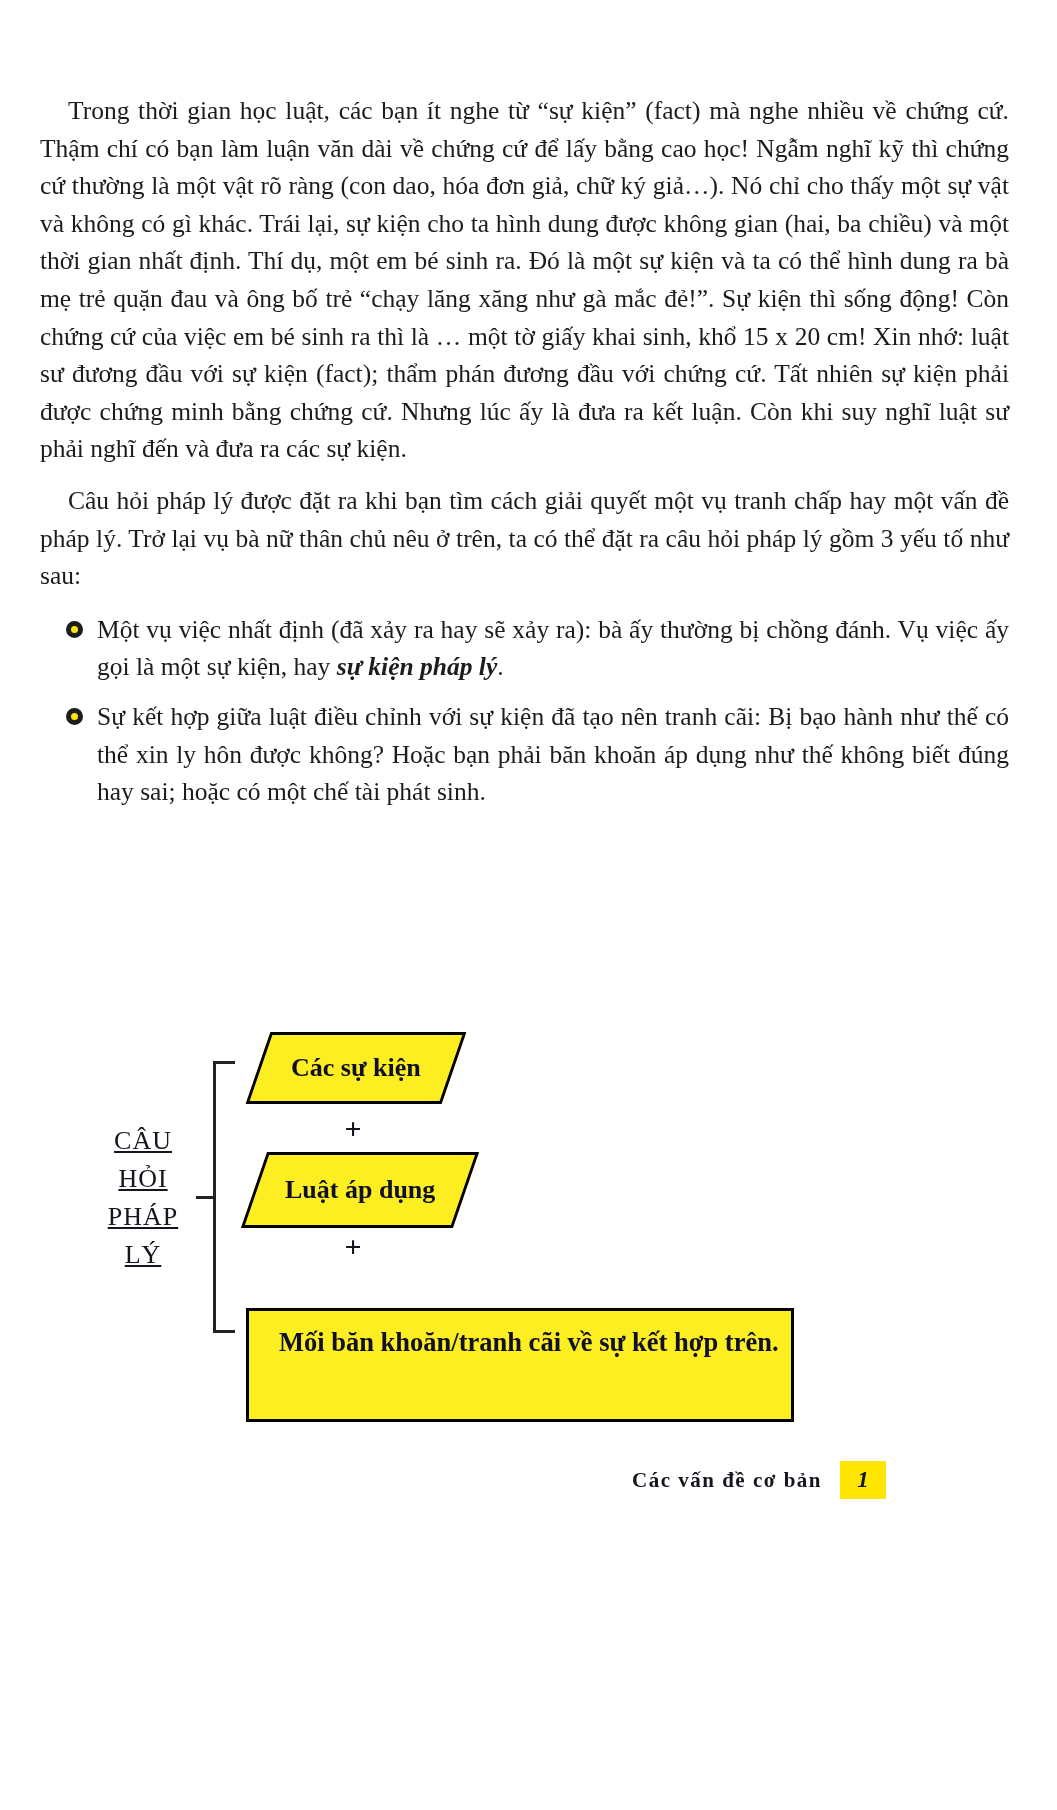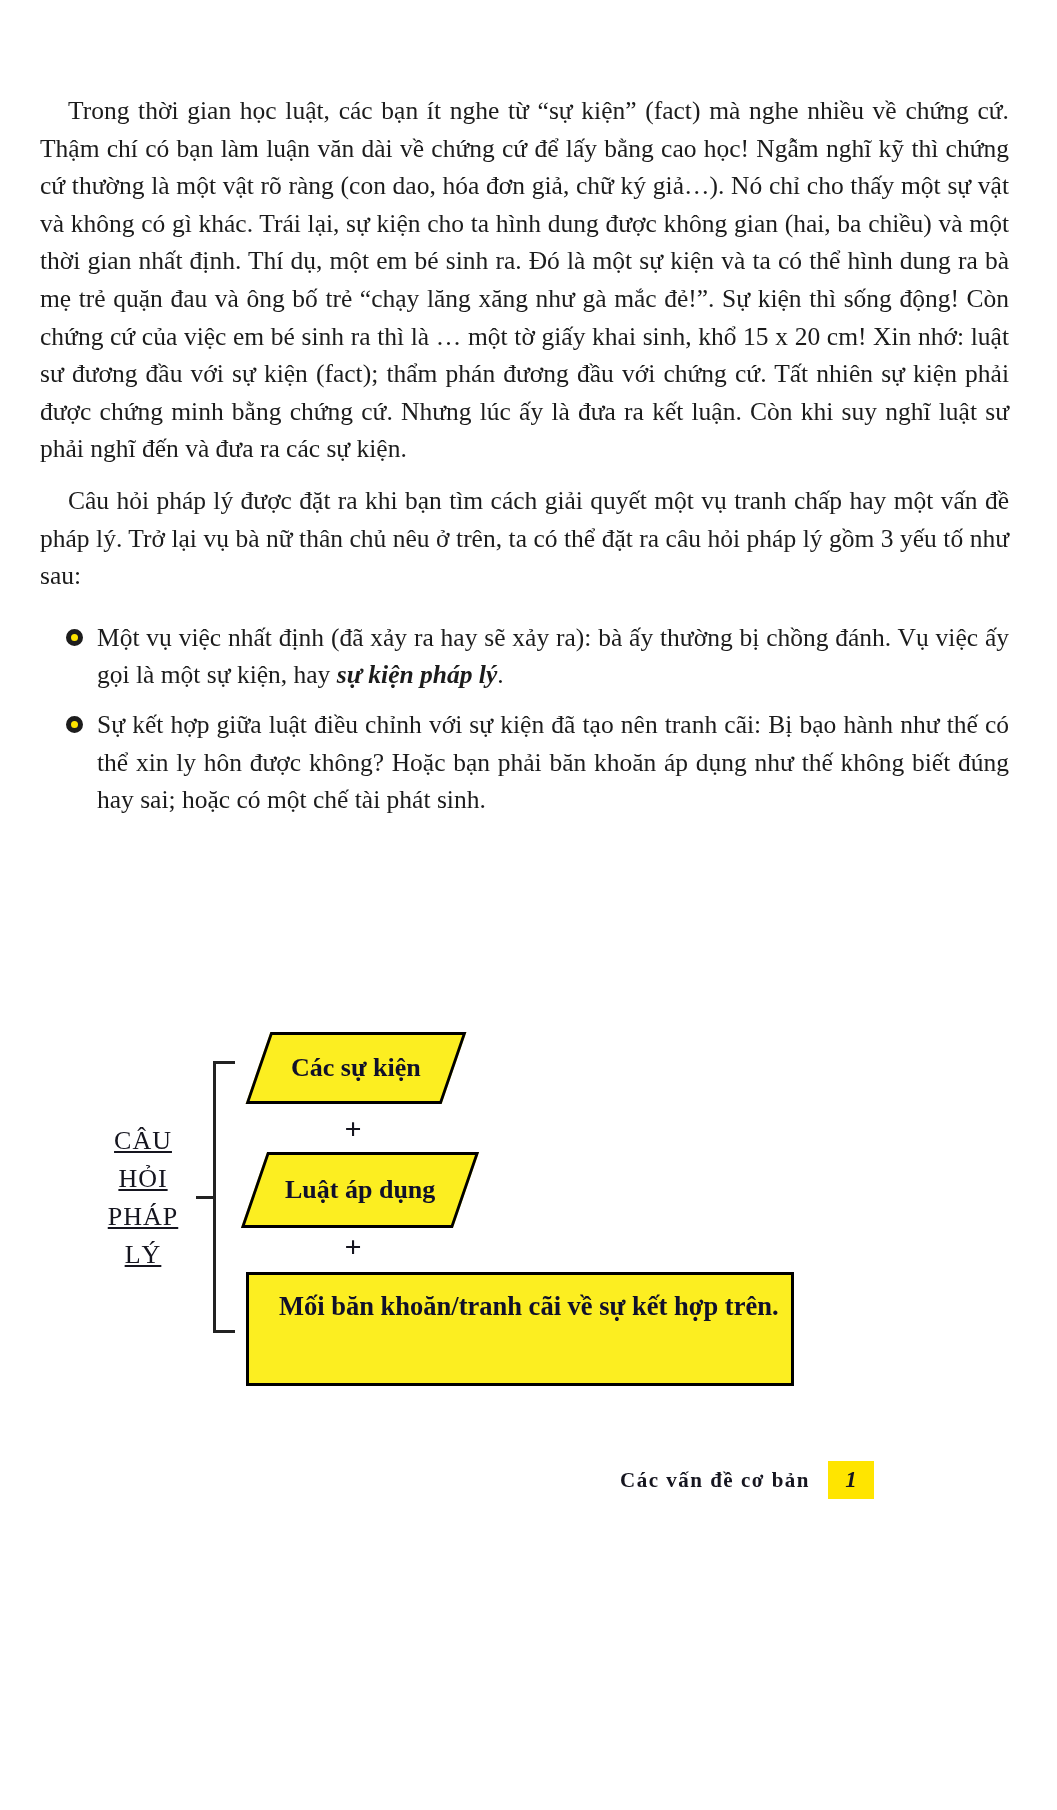--- a/index.html
+++ b/index.html
@@ -21,21 +21,21 @@
     right: 48px;
   }
   .para {
     font-size: 25.5px;
     line-height: 37.6px;
     text-align: justify;
     text-indent: 28px;
     font-weight: 500;
   }
   .para + .para { margin-top: 14px; }
-  .bullets { margin-top: 24px; }
+  .bullets { margin-top: 16px; }
   .bullet-item {
     display: flex;
     align-items: flex-start;
     margin-top: 12px;
   }
   .bullet-marker {
     flex: 0 0 auto;
     width: 17px;
     height: 17px;
     border-radius: 50%;
@@ -109,39 +109,39 @@
     text-align: center;
     font-size: 30px;
     font-weight: bold;
     color: #15151f;
   }
   .dg-plus1 { top: 1112px; }
   .dg-plus2 { top: 1230px; }
   .dg-result {
     position: absolute;
     left: 246px;
-    top: 1272px;
+    top: 1308px;
     width: 548px;
     height: 114px;
     background: var(--shape-fill, #fcee21);
     border: 3px solid var(--shape-border, #000);
     padding: 11px 10px 12px 30px;
   }
   .dg-result .rline {
     font-weight: bold;
     font-size: 26.5px;
     line-height: 41px;
     color: #10102a;
   }
 
   
   .footer {
     position: absolute;
     top: 1461px;
-    left: 4px;
+    left: 16px;
     width: 870px;
     display: flex;
     justify-content: flex-end;
     align-items: center;
   }
   .footer-title {
     font-size: 21px;
     font-weight: bold;
     letter-spacing: 1.5px;
     color: #15151f;

